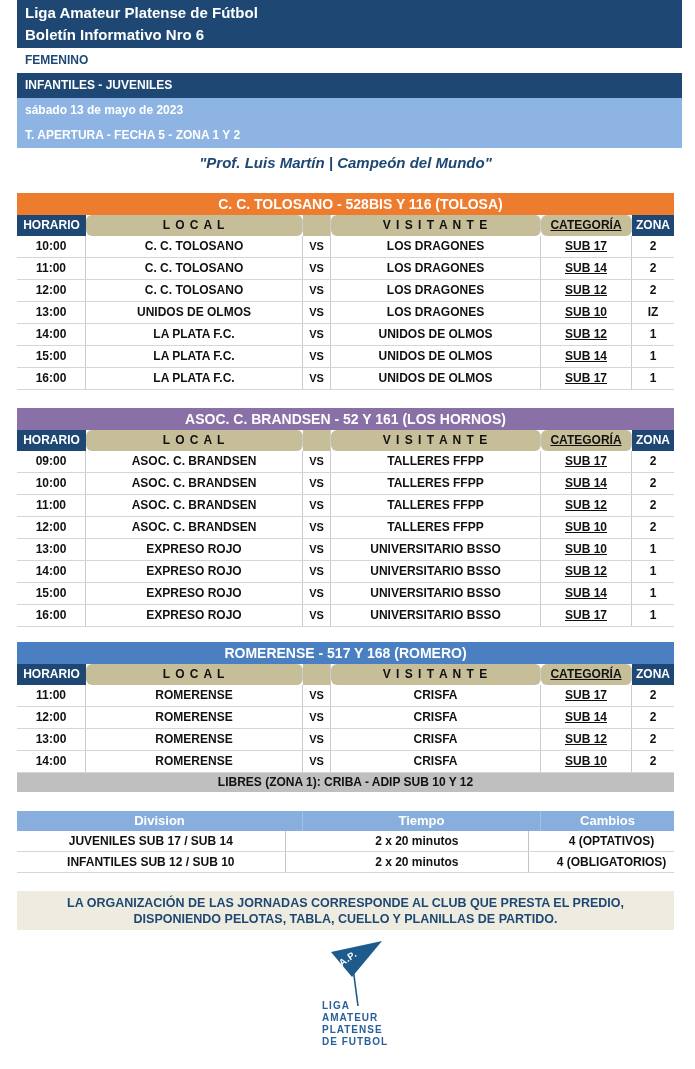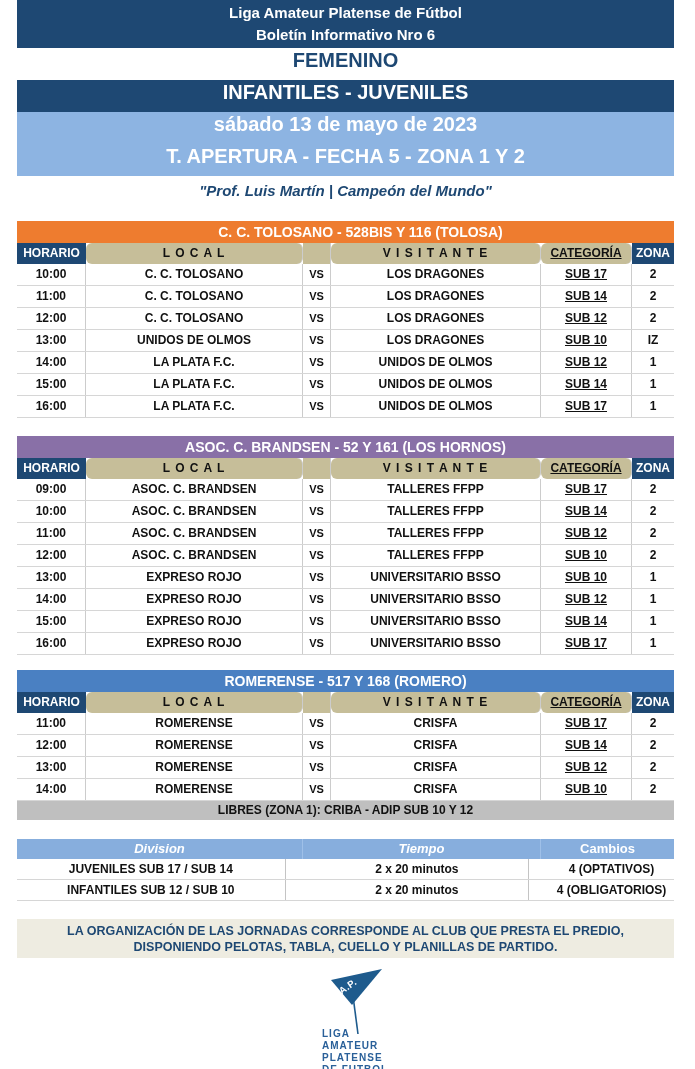--- a/index.html
+++ b/index.html
@@ -2,24 +2,24 @@
 <html><head>
 <meta charset="utf-8">
 <style>
   html,body{margin:0;padding:0;}
   body{
     width:695px;height:1069px;background:#ffffff;
     font-family:"Liberation Sans",sans-serif;font-weight:bold;color:#111;
     -webkit-font-smoothing:antialiased;overflow:hidden;
   }
   .content{margin-left:17px;width:657px;}
-  .band{width:657px;text-align:center;}
+  .band{width:657px;text-align:left;padding-left:8px;}
   .navy{background:#1E4873;color:#fff;}
   .header-block{height:48px;display:flex;flex-direction:column;justify-content:center;font-size:15px;line-height:22px;}
-  .row-band{height:32px;line-height:25px;font-size:20px;}
+  .row-band{height:25px;line-height:25px;font-size:12px;}
   .on-white{background:#fff;color:#1E4873;}
   .lblue{background:#8DB4E2;color:#fff;}
   .quote{height:30px;line-height:30px;text-align:center;color:#1E4873;font-style:italic;font-size:15px;}
 
   
   .venue{margin-top:15px;}
   .venue.v2{margin-top:18px;}
   .venue.v3{margin-top:15px;}
   .venue-title{height:22px;line-height:22px;color:#fff;text-align:center;font-size:14px;}
   .vrow{display:flex;box-sizing:border-box;}
@@ -40,21 +40,21 @@
   .libres{height:19px;line-height:19px;background:#BFBFBF;color:#111;text-align:center;font-size:12px;}
 
   
   .rules{margin-top:19px;}
   .rules-head{display:flex;height:20px;line-height:20px;background:#87AEDD;color:#fff;font-size:13px;text-align:center;}
   .rules-row{display:flex;height:21px;line-height:20px;border-bottom:1px solid #D6D6D6;box-sizing:border-box;font-size:12px;text-align:center;gap:20px;}
   .c-r1{width:286px;box-sizing:border-box;}
   .c-r2{width:238px;box-sizing:border-box;}
   .c-r3{width:133px;box-sizing:border-box;}
   .rules-row .c-r1,.rules-row .c-r2{border-right:1px solid #C4C4C4;}
-  .rules-head .c-r1,.rules-head .c-r2{border-right:1px solid #9FC0E8;font-style:italic;}
+  .rules-head .c-r1,.rules-head .c-r2{border-right:1px solid #9FC0E8;}
 
   .note{margin-top:18px;height:39px;background:#EEECE1;color:#1E4873;text-align:center;font-size:12.5px;
         display:flex;flex-direction:column;justify-content:center;line-height:16px;}
 
   .logo-wrap{margin-top:8px;height:112px;position:relative;}
   .logo-wrap svg{position:absolute;left:263px;top:0;}
   .logo-line{fill:#2A6099;font-size:10px;font-weight:bold;letter-spacing:1px;font-family:"Liberation Sans",sans-serif;}
   .flag-text{fill:#ffffff;font-size:9.5px;font-weight:bold;letter-spacing:0.5px;font-family:"Liberation Sans",sans-serif;}
 </style>
 </head>

